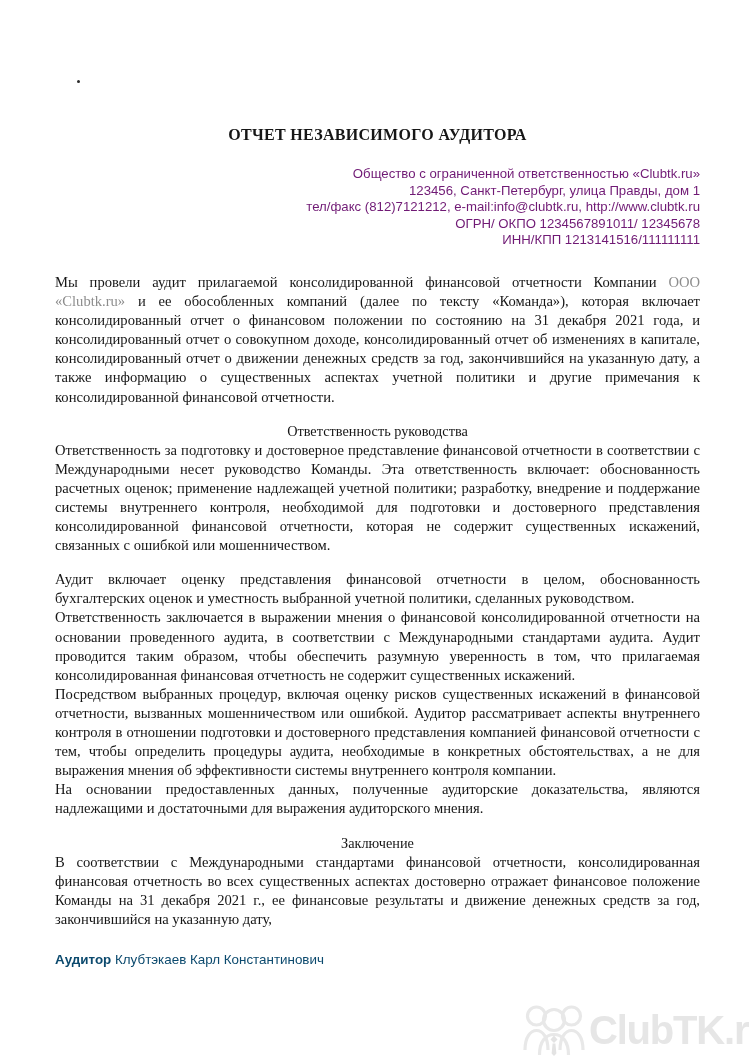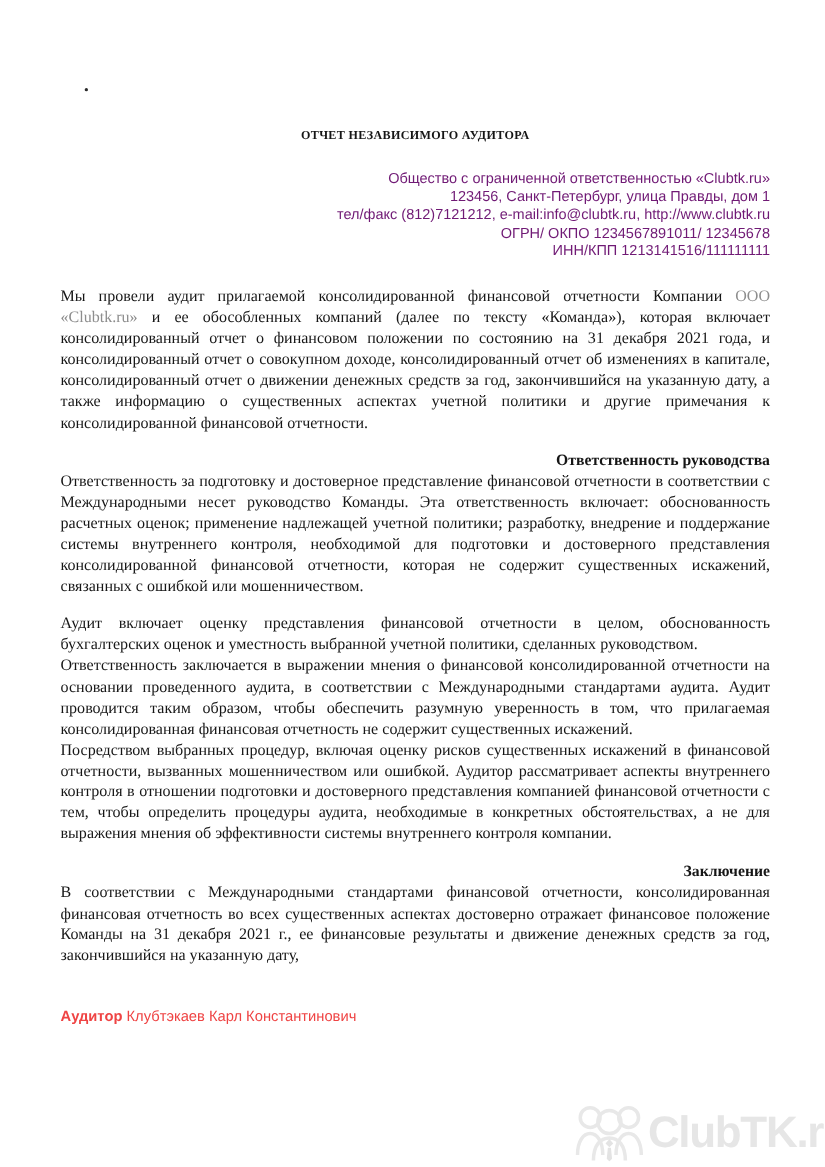--- a/index.html
+++ b/index.html
@@ -29,26 +29,26 @@
   }
 
   .content {
     position: absolute;
     left: 55px;
     top: 0;
     width: 645px;
   }
 
   .doc-title {
-    margin: 0;
+    margin: 12px;
     padding-top: 113px;
     text-align: center;
     font-family: "Liberation Serif", "DejaVu Serif", serif;
     font-weight: bold;
-    font-size: 11px;
+    font-size: 16px;
     letter-spacing: 0.3px;
     line-height: 20px;
   }
 
   .org-block {
     margin-top: 21px;
     text-align: right;
     font-family: "Liberation Sans", "DejaVu Sans", sans-serif;
     font-size: 13.2px;
     line-height: 16.6px;
@@ -66,36 +66,36 @@
 
   p.para {
     margin: 0;
     text-align: justify;
     text-justify: inter-word;
     hyphens: none;
   }
 
   .section-head {
     margin: 0;
-    font-weight: bold;
+    font-weight: normal;
     font-size: 14.3px;
     line-height: 19.1px;
-    text-align: right;
+    text-align: center;
   }
 
   .gap { height: 15px; }
 
   .muted { color: #8d8d8d; }
 
   .signature {
-    margin-top: 36px;
+    margin-top: 22px;
     font-family: "Liberation Sans", "DejaVu Sans", sans-serif;
     font-size: 13.4px;
     line-height: 18px;
-    color: #ef4444;
+    color: #0c4a6e;
   }
   .signature .role { font-weight: bold; }
 
   .placeholders {
     margin-top: 21px;
     font-size: 14.6px;
     line-height: 19.1px;
   }
   .placeholders .line { display: block; }
 
@@ -153,20 +153,21 @@
       <div class="gap"></div>
 
       <h2 class="section-head">Ответственность руководства</h2>
       <p class="para">Ответственность за подготовку и достоверное представление финансовой отчетности в соответствии с Международными несет руководство Команды. Эта ответственность включает: обоснованность расчетных оценок; применение надлежащей учетной политики; разработку, внедрение и поддержание системы внутреннего контроля, необходимой для подготовки и достоверного представления консолидированной финансовой отчетности, которая не содержит существенных искажений, связанных с ошибкой или мошенничеством.</p>
 
       <div class="gap"></div>
 
       <p class="para">Аудит включает оценку представления финансовой отчетности в целом, обоснованность бухгалтерских оценок и уместность выбранной учетной политики, сделанных руководством.</p>
       <p class="para">Ответственность заключается в выражении мнения о финансовой консолидированной отчетности на основании проведенного аудита, в соответствии с Международными стандартами аудита. Аудит проводится таким образом, чтобы обеспечить разумную уверенность в том, что прилагаемая консолидированная финансовая отчетность не содержит существенных искажений.</p>
       <p class="para">Посредством выбранных процедур, включая оценку рисков существенных искажений в финансовой отчетности, вызванных мошенничеством или ошибкой. Аудитор рассматривает аспекты внутреннего контроля в отношении подготовки и достоверного представления компанией финансовой отчетности с тем, чтобы определить процедуры аудита, необходимые в конкретных обстоятельствах, а не для выражения мнения об эффективности системы внутреннего контроля компании.</p>
+      <p class="para">На основании предоставленных данных, полученные аудиторские доказательства, являются надлежащими и достаточными для выражения аудиторского мнения.</p>
 
       <div class="gap"></div>
 
       <h2 class="section-head">Заключение</h2>
       <p class="para">В соответствии с Международными стандартами финансовой отчетности, консолидированная финансовая отчетность во всех существенных аспектах достоверно отражает финансовое положение Команды на 31 декабря 2021 г., ее финансовые результаты и движение денежных средств за год, закончившийся на указанную дату,</p>
 
     </div>
 
     <div class="signature">
       <span class="role">Аудитор</span>

